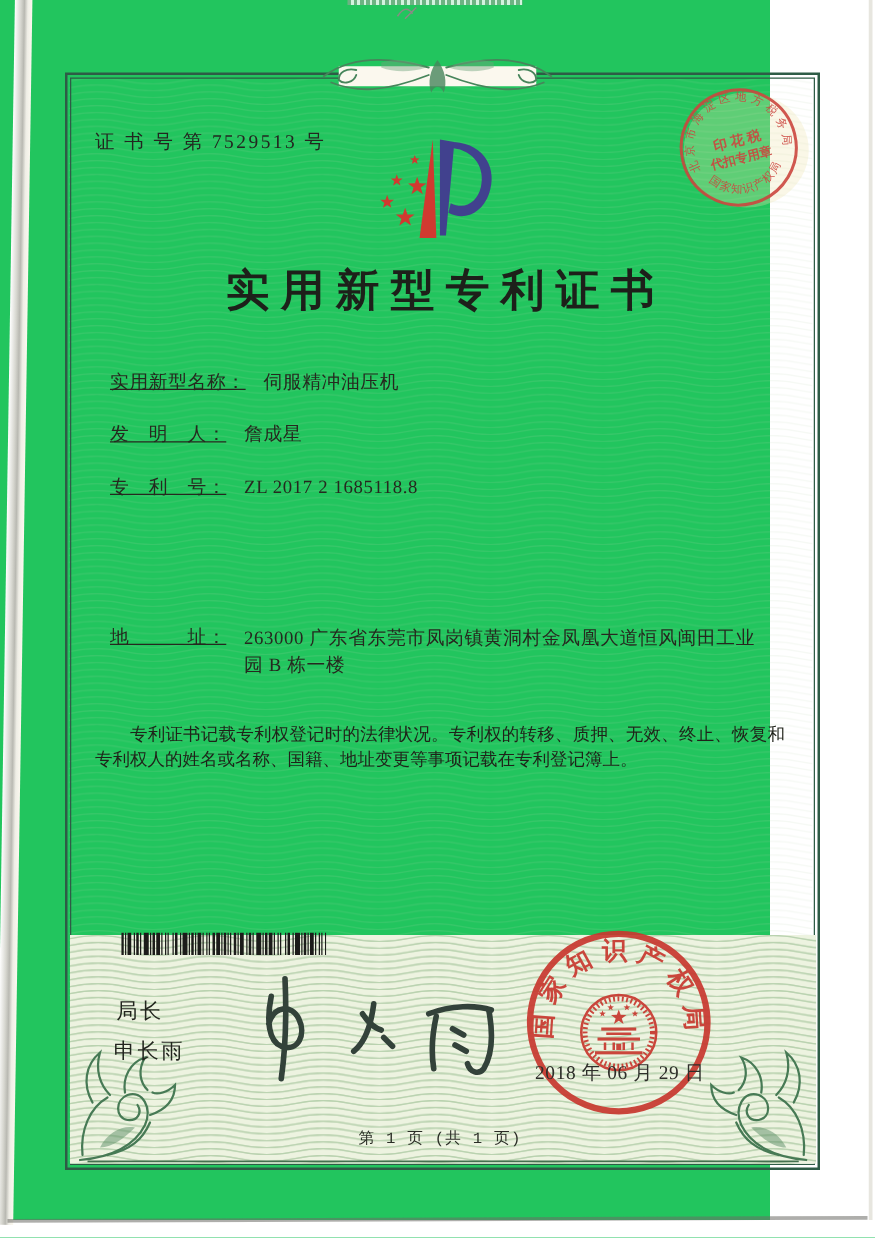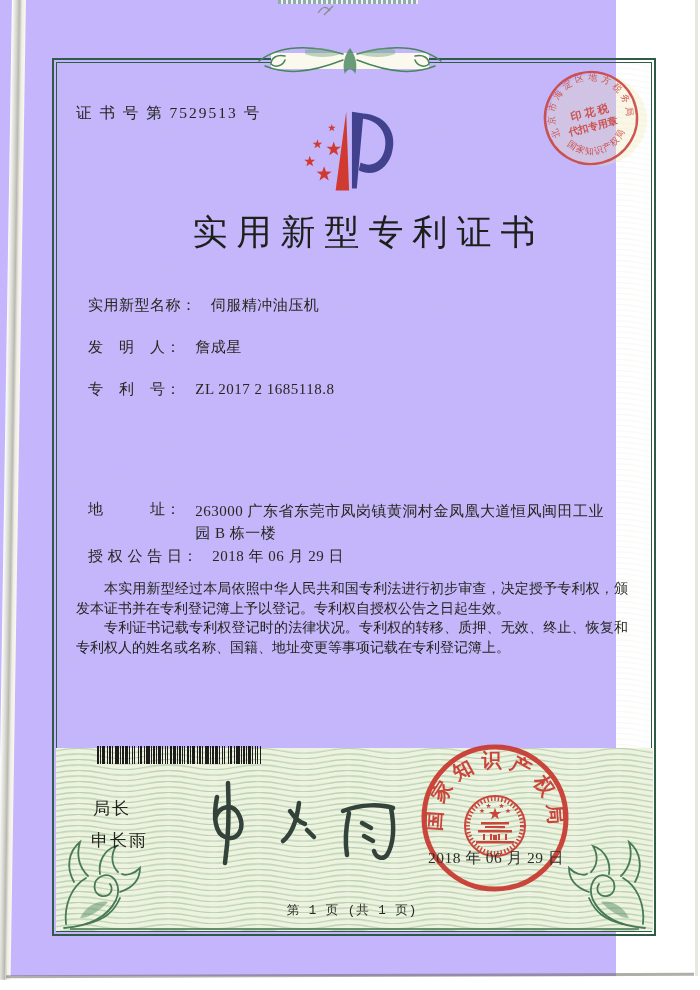--- a/index.html
+++ b/index.html
@@ -1,26 +1,26 @@
 <!DOCTYPE html>
 <html><head>
 <meta charset="utf-8">
 <style>
   html,body{margin:0;padding:0;}
   body{width:700px;height:990px;position:relative;overflow:hidden;background:#ffffff;
        font-family:"Liberation Serif","DejaVu Serif",serif;}
   .abs{position:absolute;}
-  .paper{left:0;top:0;width:616px;height:976px;background:#c4b5fd;}
+  .paper{left:0;top:0;width:616px;height:976px;background:#22c55e;}
   .frame{left:52px;top:58px;width:600px;height:874px;border:2.5px solid #2e5c46;}
   .frame-inner{position:absolute;inset:2px;border:1px solid #2e5c46;}
   .cert-no{left:76px;top:103px;font-size:15.5px;letter-spacing:2px;color:#232620;}
-  .title{left:52px;top:209px;width:600px;text-align:center;font-size:35px;font-weight:normal;
-         letter-spacing:9px;padding-left:9px;box-sizing:border-box;color:#1d201a;margin-left:12px;}
+  .title{left:52px;top:209px;width:600px;text-align:center;font-size:35px;font-weight:bold;
+         letter-spacing:9px;padding-left:9px;box-sizing:border-box;color:#1d201a;}
   .row{position:absolute;left:88px;font-size:15px;color:#26281f;white-space:nowrap;letter-spacing:.5px;}
-  .row .flabel{margin-right:10px;}
+  .row .flabel{margin-right:10px;text-decoration:underline;}
   .addr-val{display:inline-block;width:420px;vertical-align:top;white-space:normal;line-height:22px;}
   .bodytext{left:76px;top:579px;width:552px;}
   .bodytext p{margin:0;text-indent:2em;font-size:14px;line-height:19.5px;text-align:justify;color:#1f2219;}
   .director{font-size:17px;letter-spacing:2px;color:#22251e;}
   .seal-date{left:428px;top:848px;width:150px;font-size:15.5px;letter-spacing:.5px;color:#2e2e2a;}
   .footer{left:52px;top:902px;width:600px;text-align:center;font-size:12.5px;letter-spacing:1px;color:#2a2d26;font-family:Liberation Mono, monospace;}
   .edge-left{left:12px;top:-4px;width:14px;height:984px;transform:rotate(0.9deg);transform-origin:top center;
     background:linear-gradient(to right,#ffffff,#d7d7d0 35%,#b9b9b2 55%,#efeee6 75%,#fbf8ef);}
   .edge-bottom{left:6px;top:974px;width:688px;height:3px;background:#6b6b66;opacity:.55;transform:rotate(-0.2deg);}
   .edge-right{left:695px;top:0;width:3px;height:976px;background:#e7e6df;}
@@ -142,27 +142,22 @@
     <span class="fvalue">詹成星</span>
   </div>
   <div class="abs row" style="top:380px">
     <span class="flabel">专　利　号：</span>
     <span class="fvalue">ZL 2017 2 1685118.8</span>
   </div>
   <div class="abs row" style="top:500px">
     <span class="flabel">地　　　址：</span>
     <span class="fvalue addr-val">263000 广东省东莞市凤岗镇黄洞村金凤凰大道恒风闽田工业园 B 栋一楼</span>
   </div>
-  <div class="abs row" style="top:547px">
-    <span class="flabel">授 权 公 告 日：</span>
-    <span class="fvalue">2018 年 06 月 29 日</span>
-  </div>
 
   <div class="abs bodytext">
-    <p>本实用新型经过本局依照中华人民共和国专利法进行初步审查，决定授予专利权，颁发本证书并在专利登记簿上予以登记。专利权自授权公告之日起生效。</p>
     <p>专利证书记载专利权登记时的法律状况。专利权的转移、质押、无效、终止、恢复和专利权人的姓名或名称、国籍、地址变更等事项记载在专利登记簿上。</p>
   </div>
 
   <svg class="abs" style="left:97px;top:746px;" width="164" height="18" viewBox="0 0 164 18">
     <path d="M0,9 L164,9" stroke="#1c1c1a" stroke-width="18" stroke-dasharray="2,1,1,1,3,2,1,1,2,1,1,2,4,1,1,1,2,1,3,1,1,2,1,1,1,3,1,1,2,2,1,1,4,1,1,1,2,1,1,1,3,1,1,2,1,1,1,2,2,1,3,1,1,1,2,1,1,1,1,2"></path>
   </svg>
 
   <div class="abs director" style="left:93px;top:797px">局长</div>
   <div class="abs director" style="left:91px;top:829px">申长雨</div>
 

